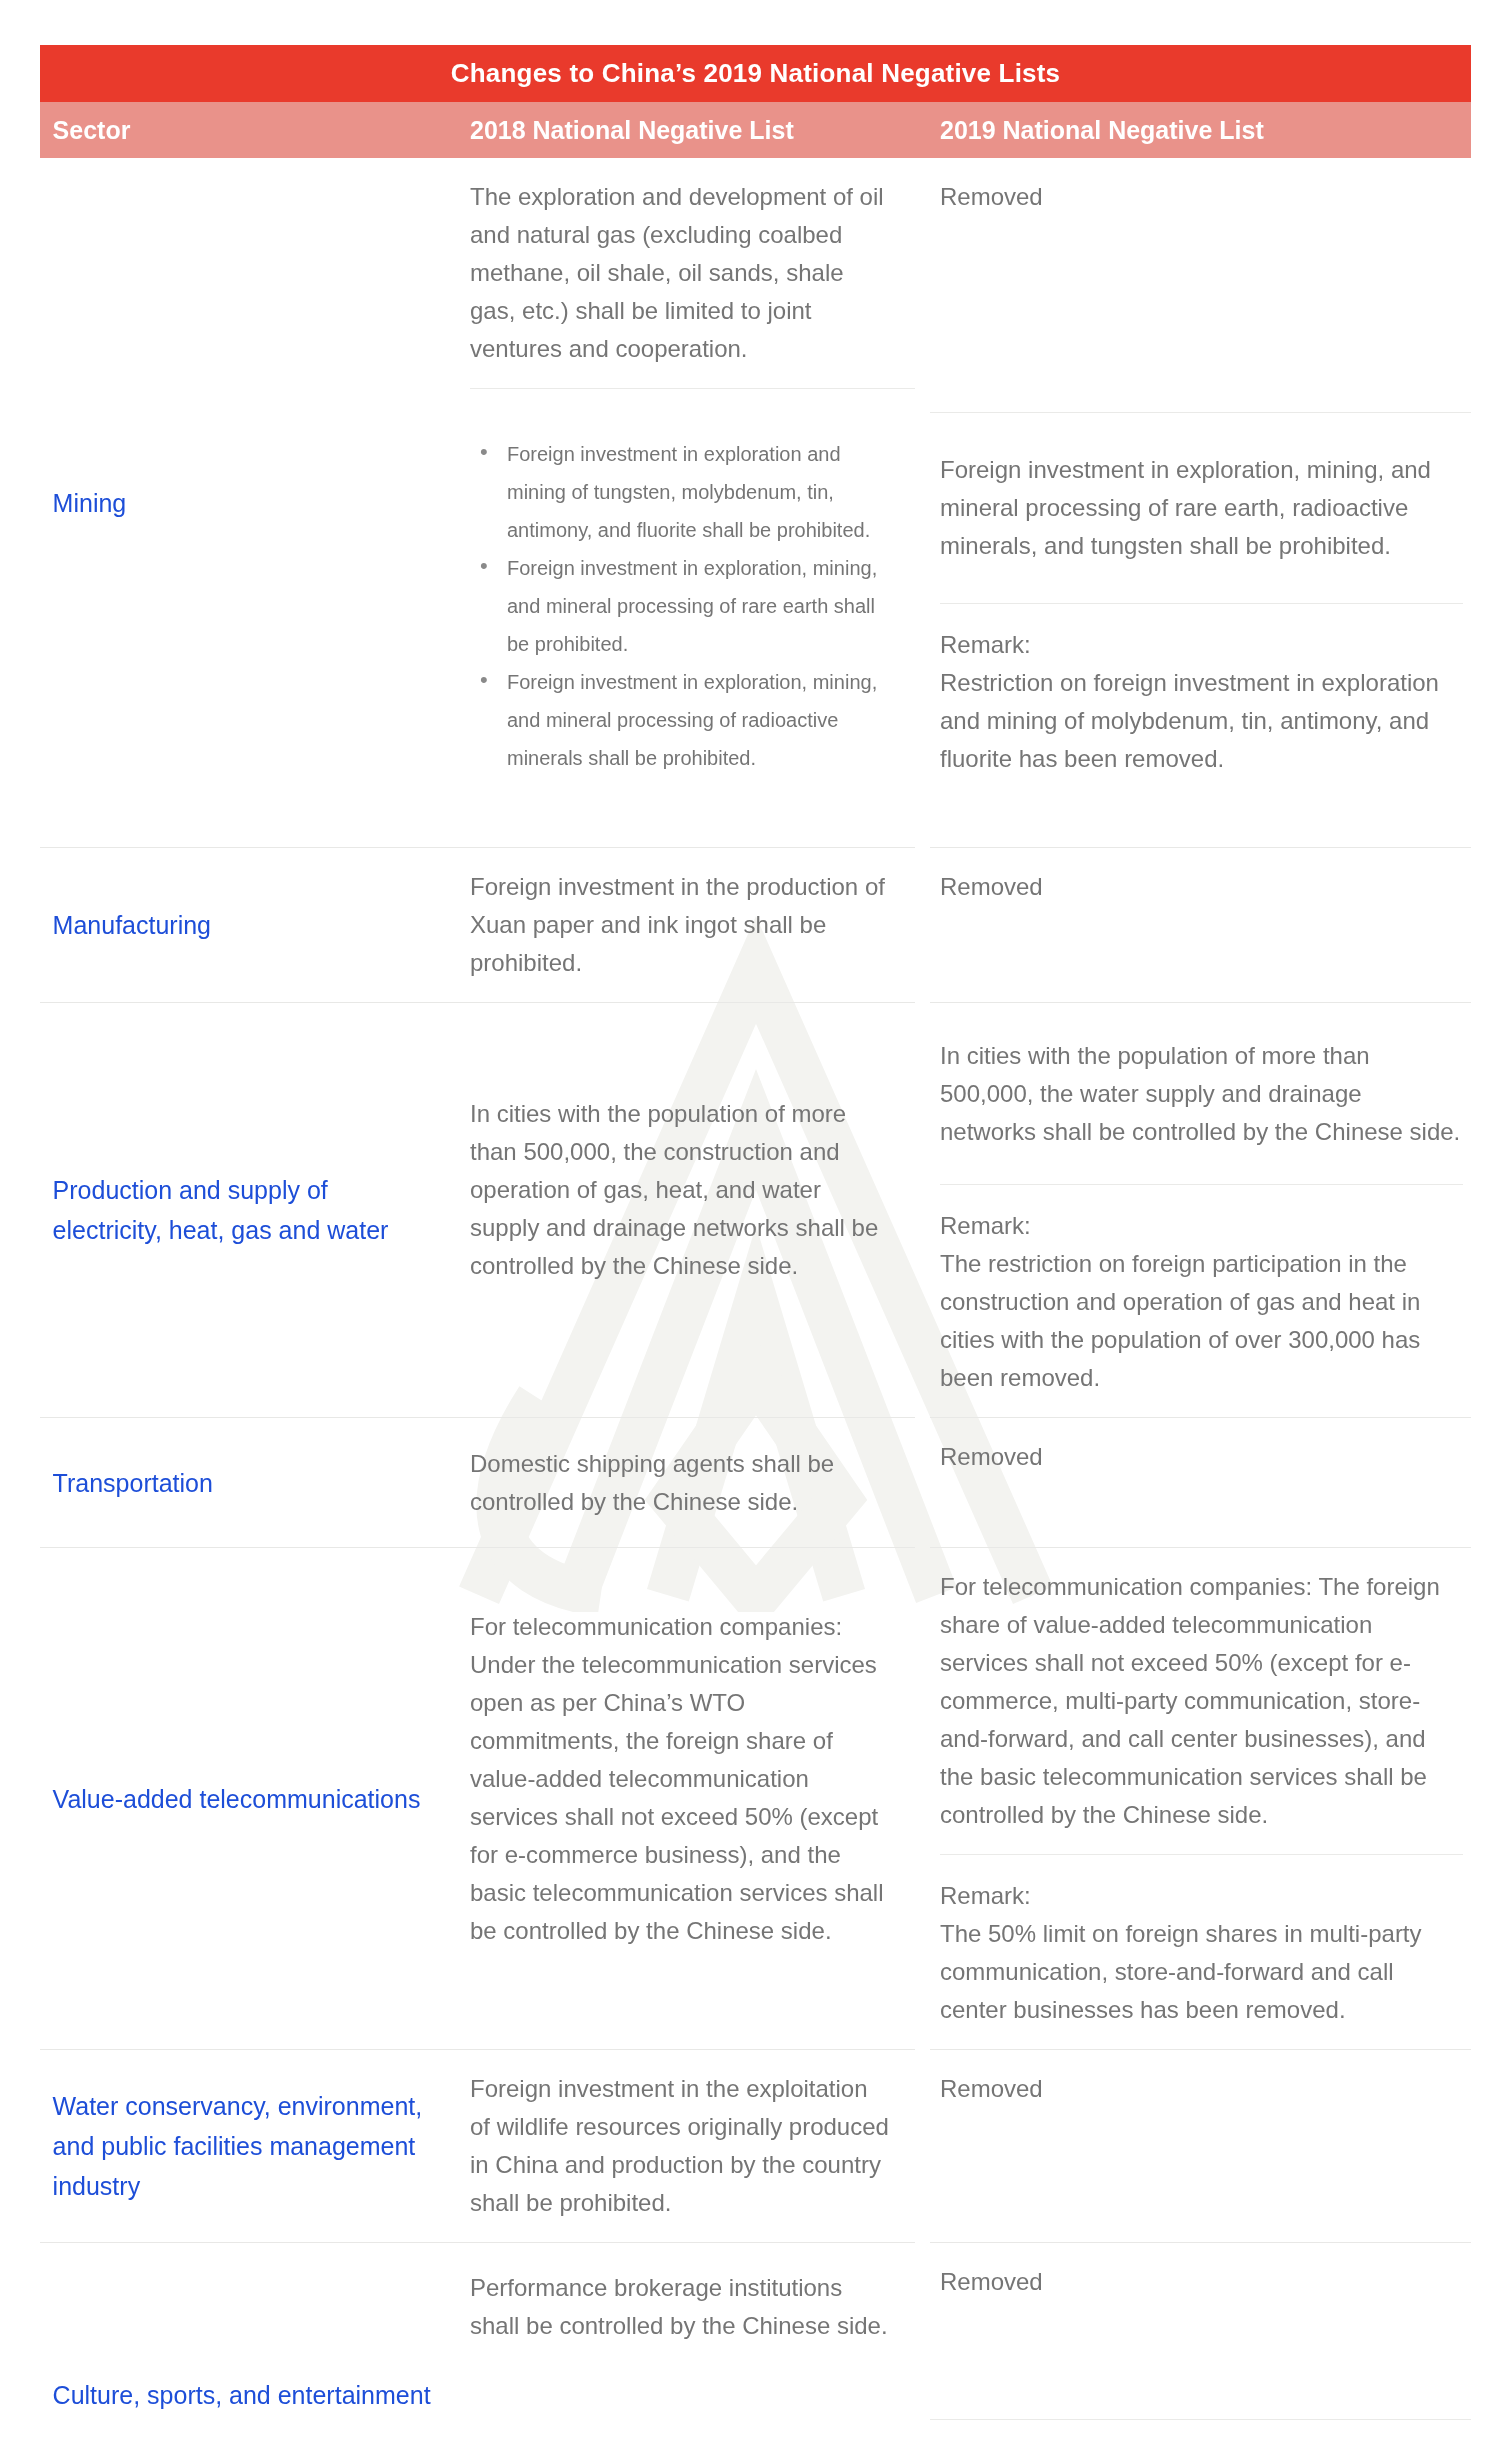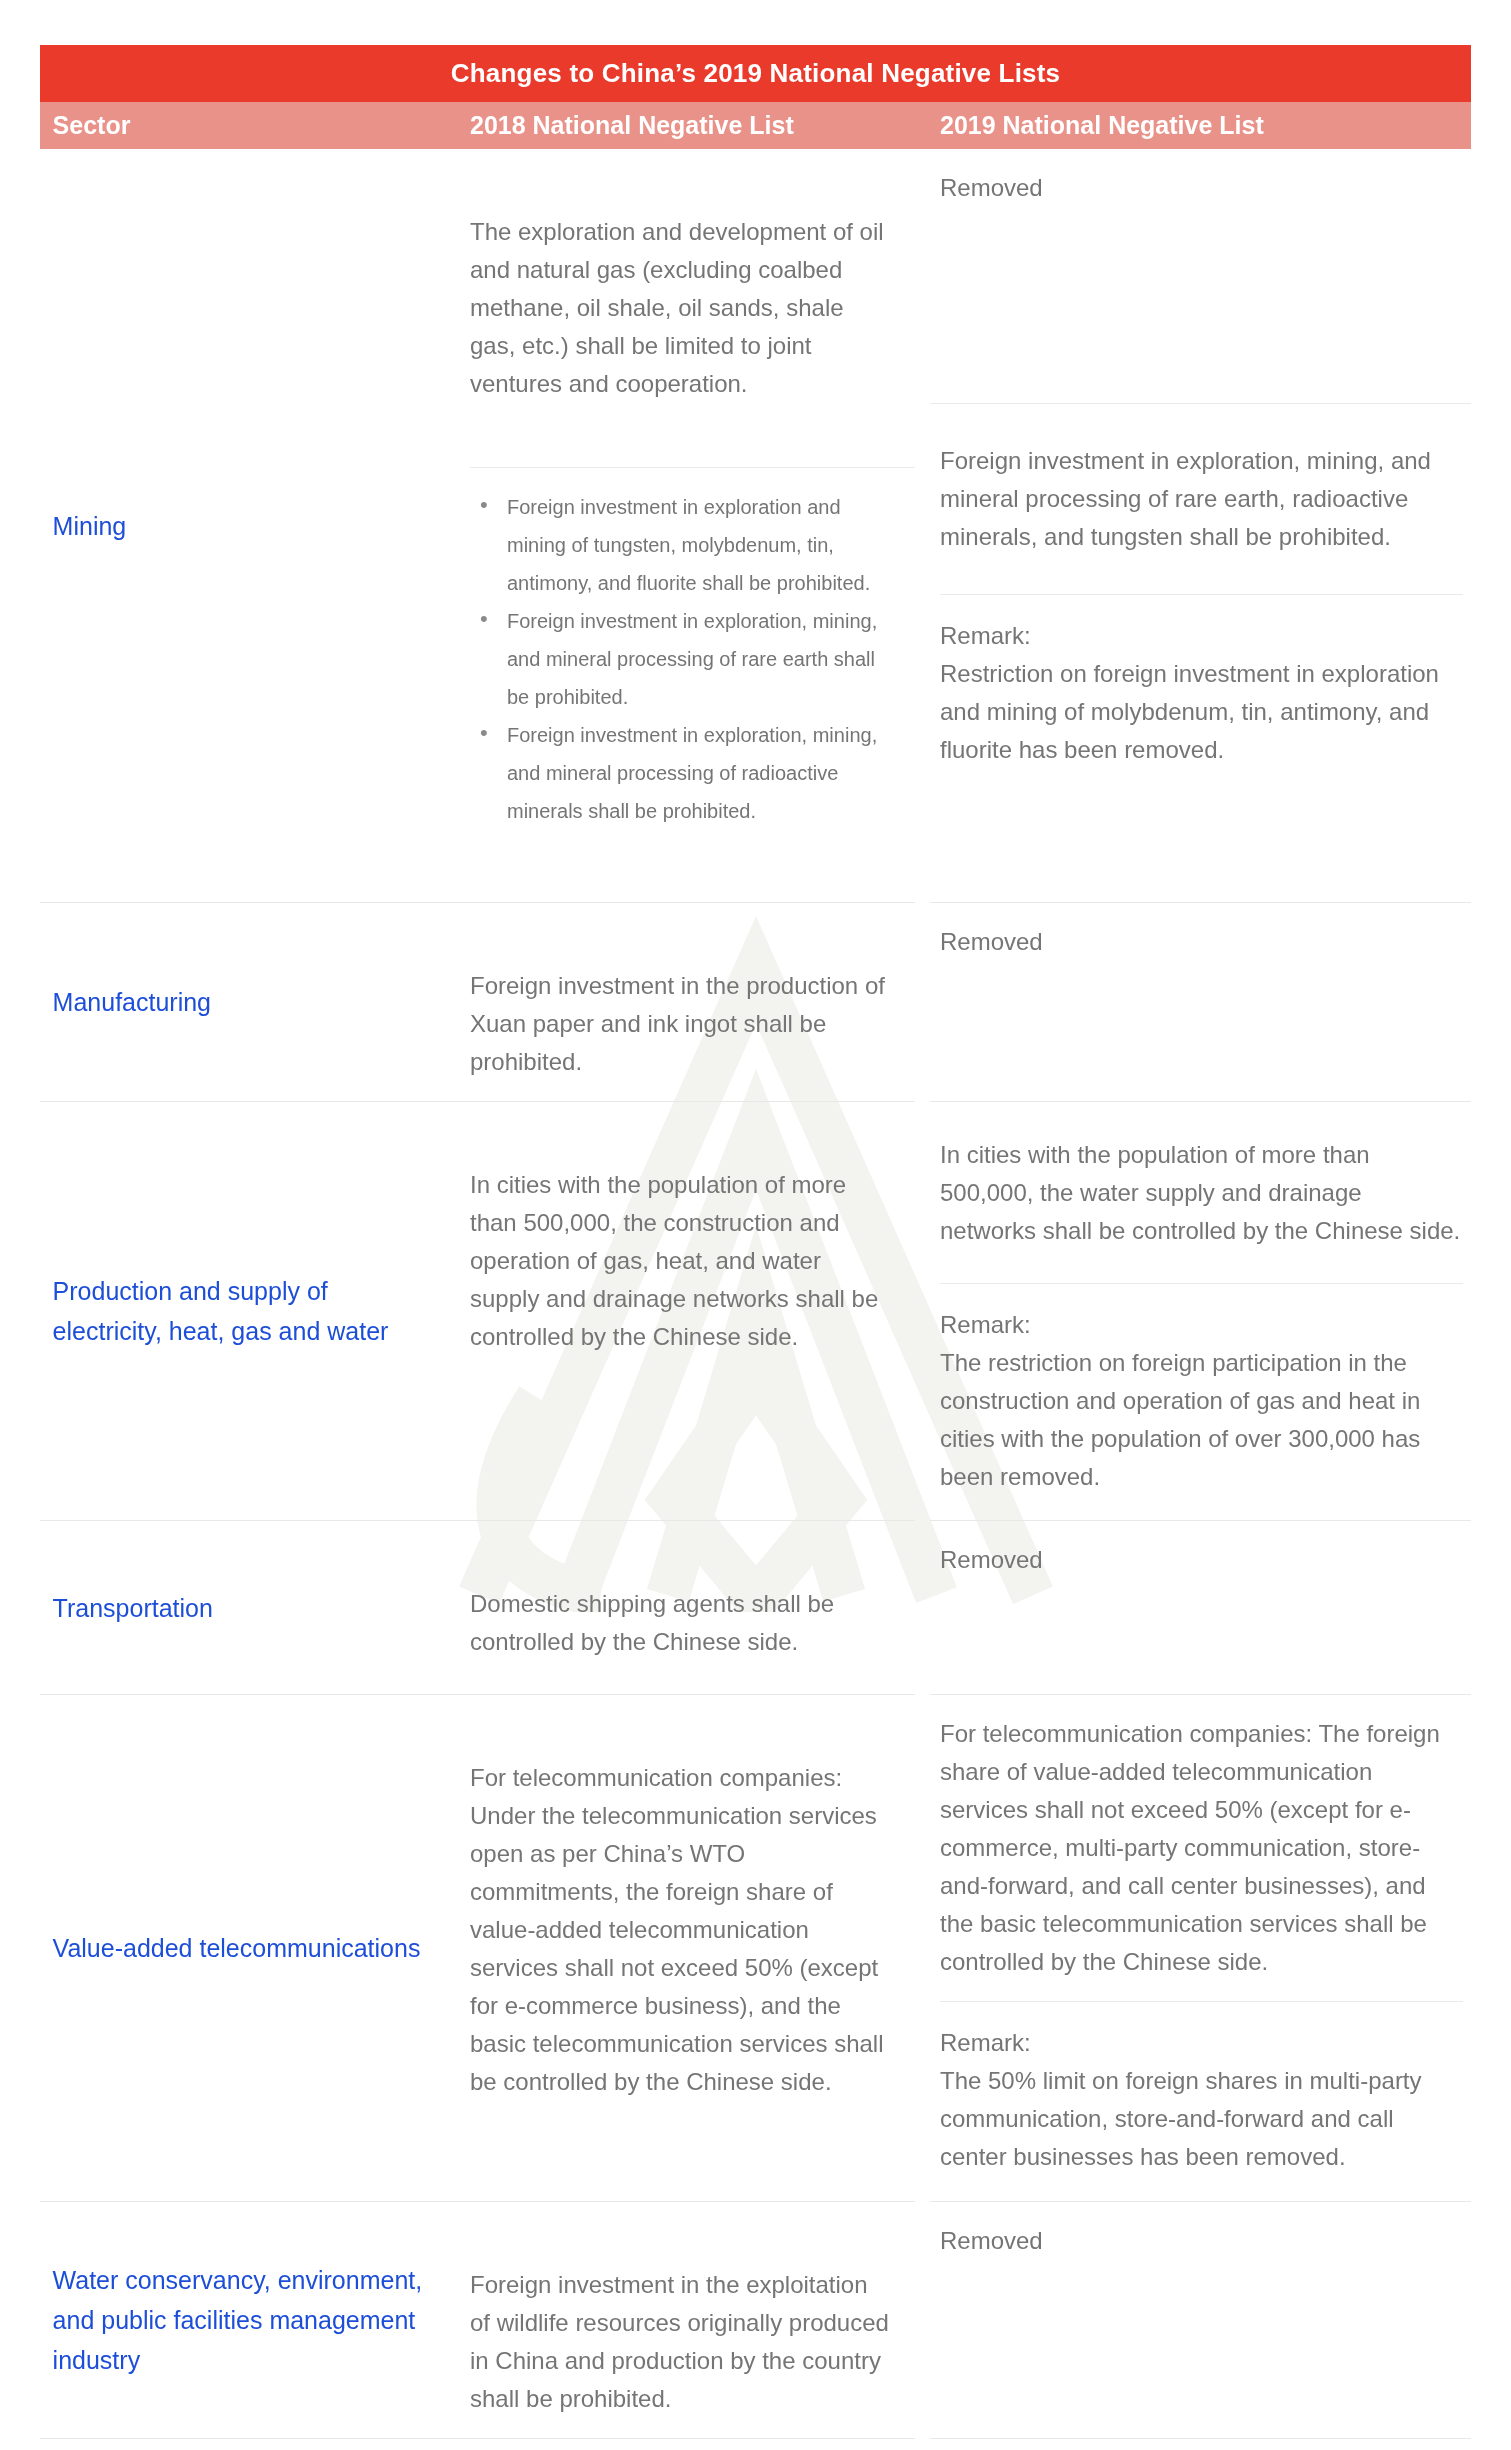--- a/index.html
+++ b/index.html
@@ -43,21 +43,21 @@
     justify-content: center;
   }
   .title-band .title {
     color: #ffffff;
     font-size: 26px;
     font-weight: bold;
     letter-spacing: 0.2px;
   }
   .header-band {
     background: #e9928a;
-    height: 47px;
+    height: 56px;
     display: flex;
     align-items: center;
   }
   .header-band .h-sector { width: 430px; padding-left: 12.6px; }
   .header-band .h-2018  { width: 445px; }
   .header-band .h-2019  { flex: 1; padding-left: 25px; }
   .header-band span {
     color: #ffffff;
     font-size: 25px;
     font-weight: bold;
@@ -94,23 +94,22 @@
   }
 
   .stack2018 {
     width: 445px;
     display: flex;
     flex-direction: column;
   }
   .cell2018 {
     display: flex;
     flex-direction: column;
-    justify-content: flex-start;
+    justify-content: center;
     padding: 20px 22px 20px 0;
-    margin-top: 44px;
   }
   .stack2018 .cell2018 + .cell2018 { border-top: 1.7px solid #eaeae8; }
   .row-right .cell2019 {
     display: flex;
     flex-direction: column;
     padding: 0 8.4px 0 10px;
   }
   .row-right .cell2019 + .cell2019 { border-top: 1.7px solid #eaeae8; }
 
   .block-main {

